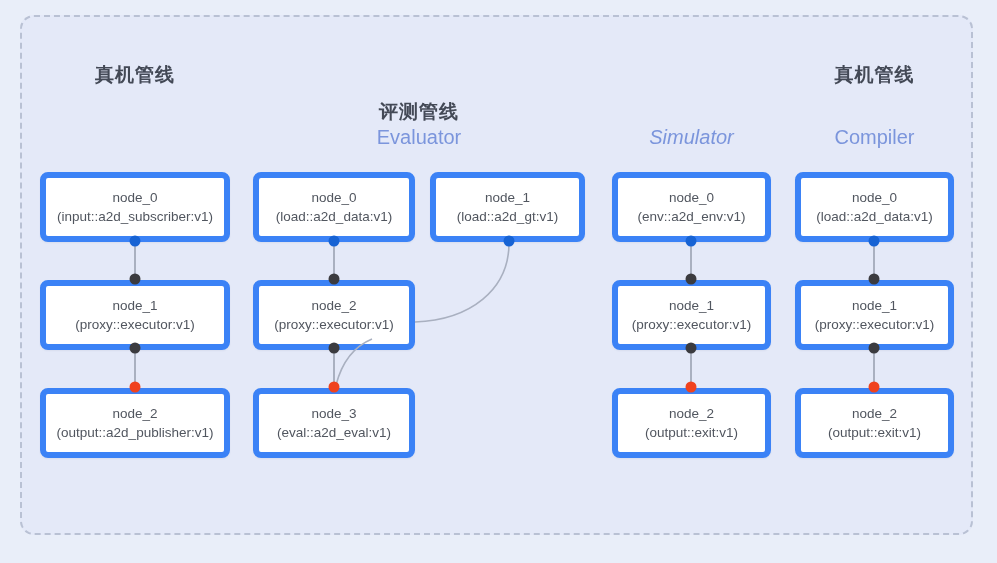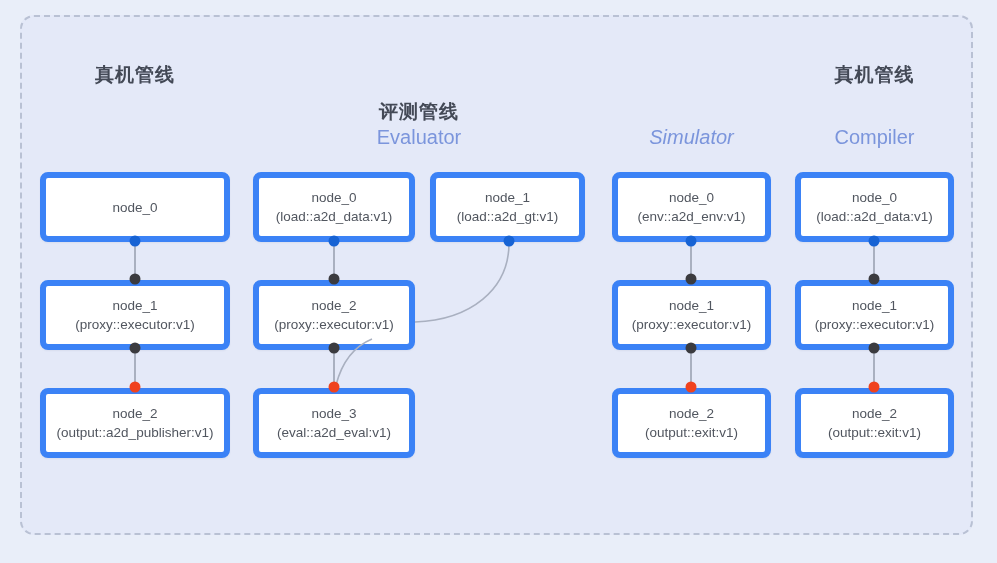--- a/index.html
+++ b/index.html
@@ -108,20 +108,21 @@
 <div id="stage">
 
   <div id="dashed-frame"></div>
 
   <div id="columns">
 
     <div class="col-title" style="left:40px; top:62px; width:190px;">真机管线</div>
 
     <div class="node-box" style="left:40px; top:172px; width:190px; height:70px;">
       <div class="node-title">node_0</div>
+      <div class="node-sub">(input::a2d_subscriber:v1)</div>
     </div>
     <div class="node-box" style="left:40px; top:280px; width:190px; height:70px;">
       <div class="node-title">node_1</div>
       <div class="node-sub">(proxy::executor:v1)</div>
     </div>
     <div class="node-box" style="left:40px; top:388px; width:190px; height:70px;">
       <div class="node-title">node_2</div>
       <div class="node-sub">(output::a2d_publisher:v1)</div>
     </div>
 

